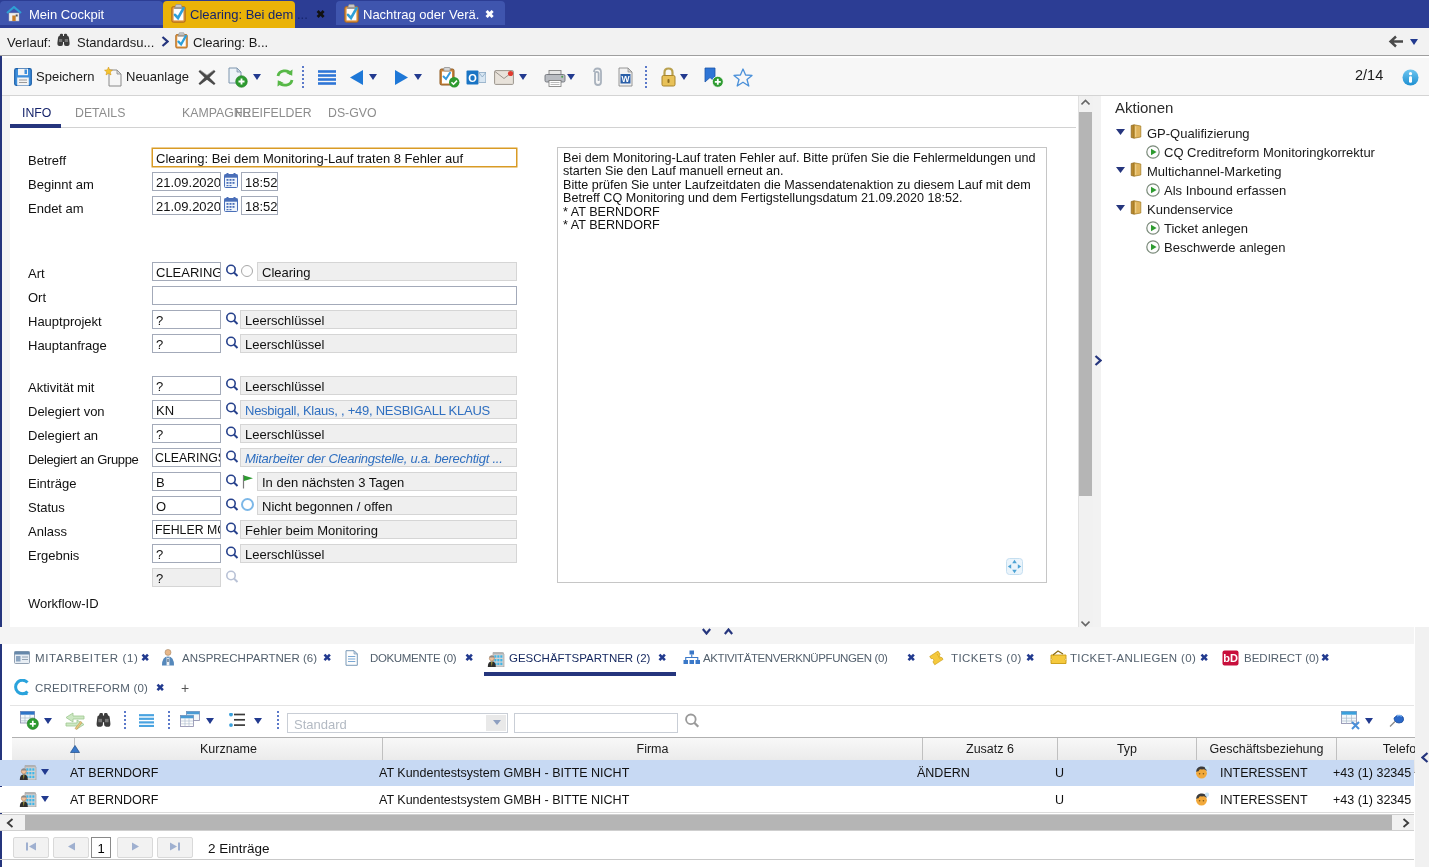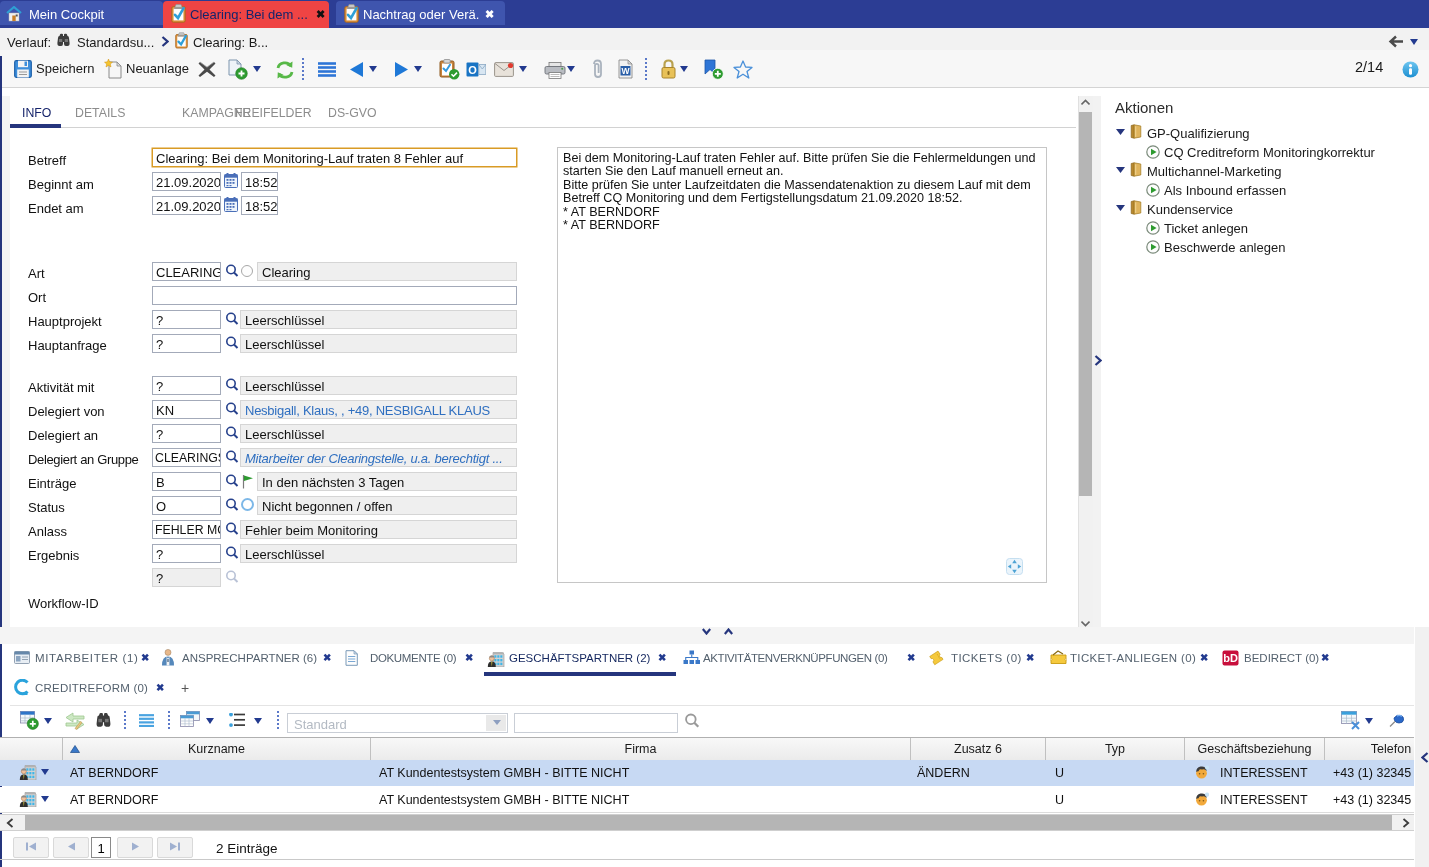--- a/index.html
+++ b/index.html
@@ -4,27 +4,27 @@
 <style>
 * { margin:0; padding:0; box-sizing:border-box; }
 html,body { width:1429px; height:867px; overflow:hidden; }
 body { font-family:"Liberation Sans", sans-serif; background:#fff; position:relative; }
 .abs { position:absolute; }
 
 #tabbar { left:0; top:0; width:1429px; height:28px; background:#2c3d94; }
 .ttab { position:absolute; top:1px; height:27px; border-radius:4px 4px 0 0; font-size:13px; color:#fff; }
 .ttab .lbl { position:absolute; top:6px; white-space:nowrap; }
 #tab1 { left:0; width:163px; background:#3f55ae; height:24px; }
-#tab2 { left:163px; width:166px; background:#ef4444; color:#16246b; }
+#tab2 { left:163px; width:132px; background:#eab308; color:#16246b; }
 #tab3 { left:336px; width:169px; background:#3f55ae; height:24px; }
 .tclose { position:absolute; top:7px; font-size:11px; font-weight:bold; }
 
 #verlauf { left:0; top:28px; width:1429px; height:28px; background:#f2f2f2; border-bottom:1px solid #9f9f9f; font-size:13px; color:#1a1a1a; }
 
-#toolbar { left:0; top:50px; width:1429px; height:38px; background:#f7f7f7; border-bottom:1px solid #d4d4d4; font-size:13px; color:#1a1a1a;text-align:center; }
+#toolbar { left:0; top:58px; width:1429px; height:38px; background:#f7f7f7; border-bottom:1px solid #d4d4d4; font-size:13px; color:#1a1a1a;text-align:center; }
 .dotsep { position:absolute; top:8px; width:2px; height:22px; background-image:repeating-linear-gradient(#5b79c9 0 2px, transparent 2px 4px); }
 .caret { width:0; height:0; border-left:4.5px solid transparent; border-right:4.5px solid transparent; border-top:6px solid #223a8f; display:inline-block; }
 
 #leftedge { left:0; top:56px; width:2px; height:811px; background:#25357d; }
 #leftgutter { left:2px; top:96px; width:8px; height:531px; background:#f4f4f4; }
 
 .itab { position:absolute; top:0; font-size:12.3px; color:#8c8c8c; letter-spacing:0; }
 #infotabs { left:10px; top:103px; width:1066px; height:25px; border-bottom:1px solid #d2d2d2; }
 #infounderline { left:10px; top:124px; width:51px; height:4px; background:#25357d; }
 
@@ -37,21 +37,21 @@
 .sbthumb { background:#b5b5b5; }
 
 #rpanel { left:1093px; top:96px; width:336px; height:531px; background:#fff; }
 .tree-txt { position:absolute; font-size:13px; color:#1a1a1a; white-space:nowrap; }
 
 #splitter { left:0; top:627px; width:1414px; height:17px; background:#f4f4f4; }
 
 .btab { position:absolute; font-size:11.5px; color:#54616e; white-space:nowrap; }
 .bclose { position:absolute; font-size:10px; font-weight:bold; color:#223a8f; }
 
-#thead { left:0; top:737px; width:1414px; height:36px; overflow:hidden; background:linear-gradient(#f8f8f8,#e4e4e4); border-top:1px solid #b0b0b0; border-bottom:1px solid #9e9e9e; }
+#thead { left:12px; top:737px; width:1414px; height:36px; overflow:hidden; background:linear-gradient(#f8f8f8,#e4e4e4); border-top:1px solid #b0b0b0; border-bottom:1px solid #9e9e9e; }
 .hcell { position:absolute; top:0; height:22px; border-right:1px solid #c0c0c0; font-size:12.5px; color:#1a1a1a; text-align:center; padding-top:4px; }
 .tcell { position:absolute; font-size:12.5px; color:#111; white-space:nowrap; }
 #row1 { left:0; top:760px; width:1414px; height:26px; background:#c7d9f3; }
 #row2 { left:0; top:787px; width:1414px; height:26px; background:#fff; border-bottom:1px solid #dcdcdc; }
 
 .pgbtn { position:absolute; top:837px; width:36px; height:21px; background:#f2f2f2; border:1px solid #d9d9d9; border-radius:2px; text-align:center; color:#9fb0d0; font-size:10px; padding-top:4px; }
 </style>
 </head>
 <body>
 <div class="abs" id="tabbar"></div>
@@ -697,19 +697,19 @@
       <path d="M8 0.5 L1 4.5 L8 8.5 Z" fill="#9fb0d0"></path>
     </svg></div>
 <div class="abs" style="left:91px; top:837px; width:20px; height:21px; background:#fff; border:1px solid #8a8a8a; text-align:center; font-size:13px; padding-top:3px;">1</div>
 <div class="pgbtn" style="left:117px;"><svg width="9" height="9" viewBox="0 0 9 9">
       <path d="M1 0.5 L8 4.5 L1 8.5 Z" fill="#9fb0d0"></path>
     </svg></div>
 <div class="pgbtn" style="left:157px;"><svg width="12" height="9" viewBox="0 0 12 9">
       <path d="M1 0.5 L8 4.5 L1 8.5 Z" fill="#9fb0d0"></path>
       <rect x="9" y="0.5" width="2" height="8" fill="#9fb0d0"></rect>
     </svg></div>
-<span class="abs" style="left:216px; top:841px; font-size:13.5px; color:#111;">2 Einträge</span>
+<span class="abs" style="left:208px; top:841px; font-size:13.5px; color:#111;">2 Einträge</span>
 <div class="abs" style="left:0; top:859px; width:1414px; height:1px; background:#c9c9c9;"></div>
 
 <div class="abs" style="left:1415px; top:627px; width:14px; height:240px; background:#f1f1f1;"></div>
 <svg class="abs" style="left:1421px; top:752px;" width="8" height="11" viewBox="0 0 8 11">
     <path d="M6.5 1 L1.5 5.5 L6.5 10" fill="none" stroke="#25357d" stroke-width="2.2"></path>
   </svg>
 
 </body></html>

